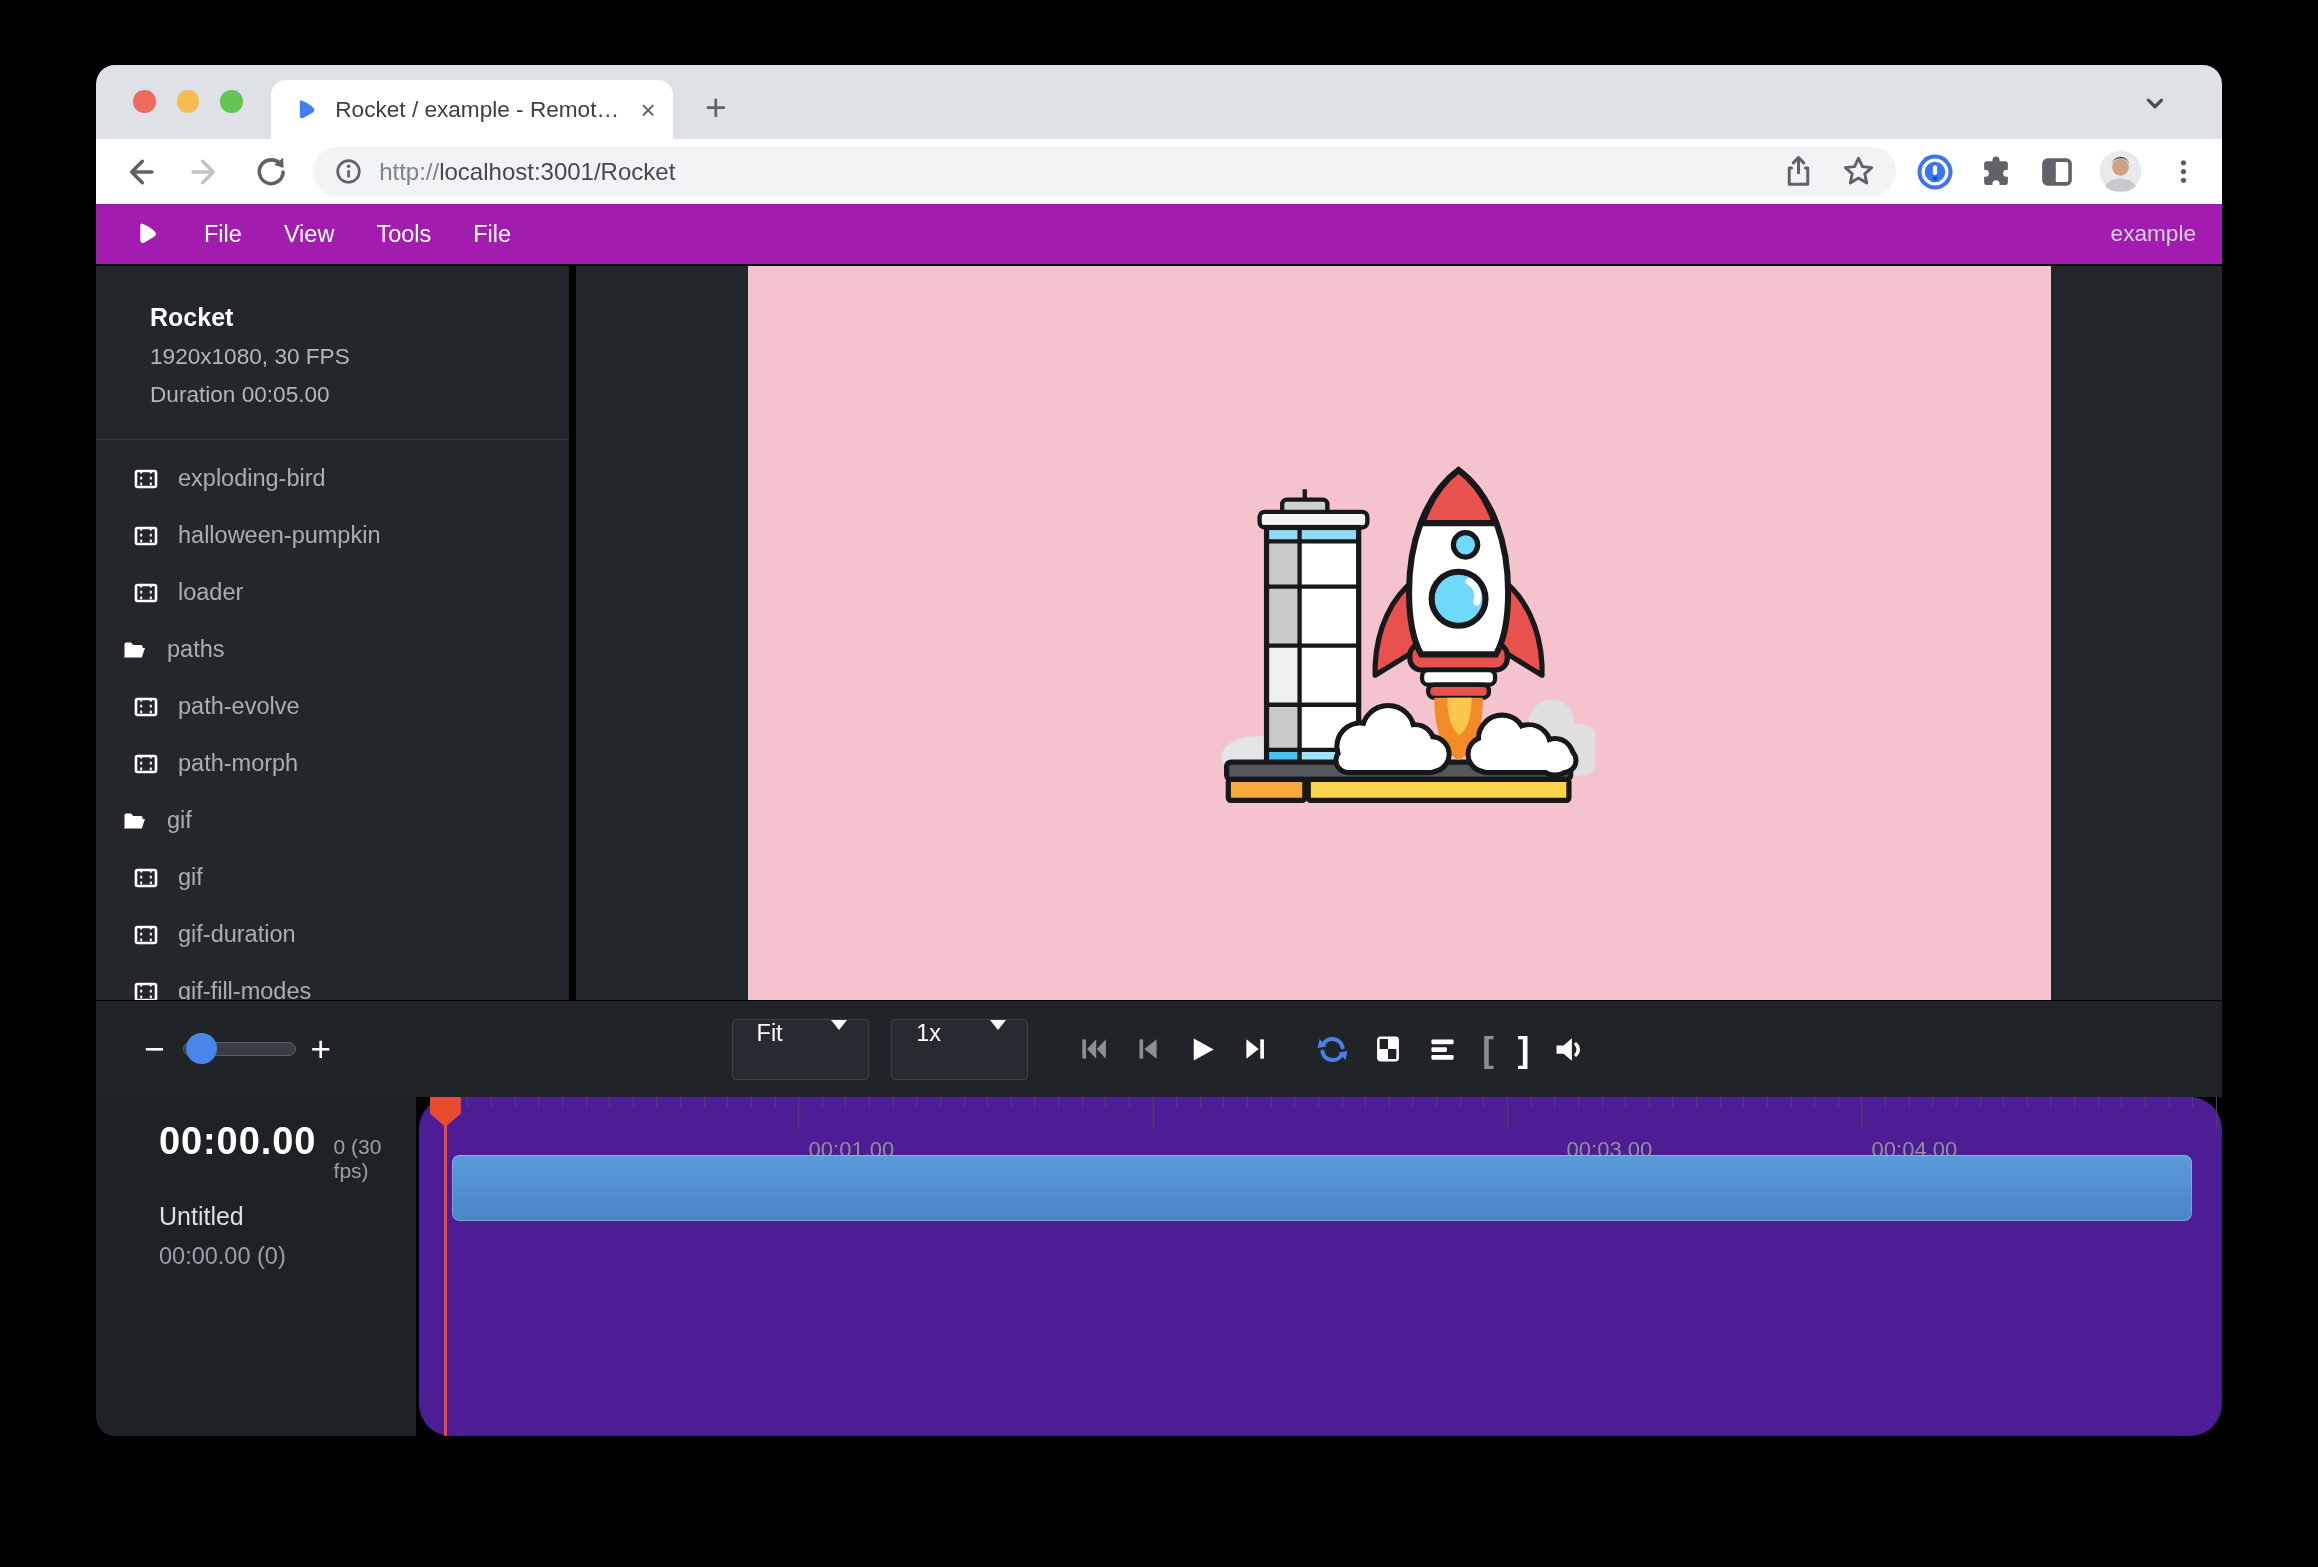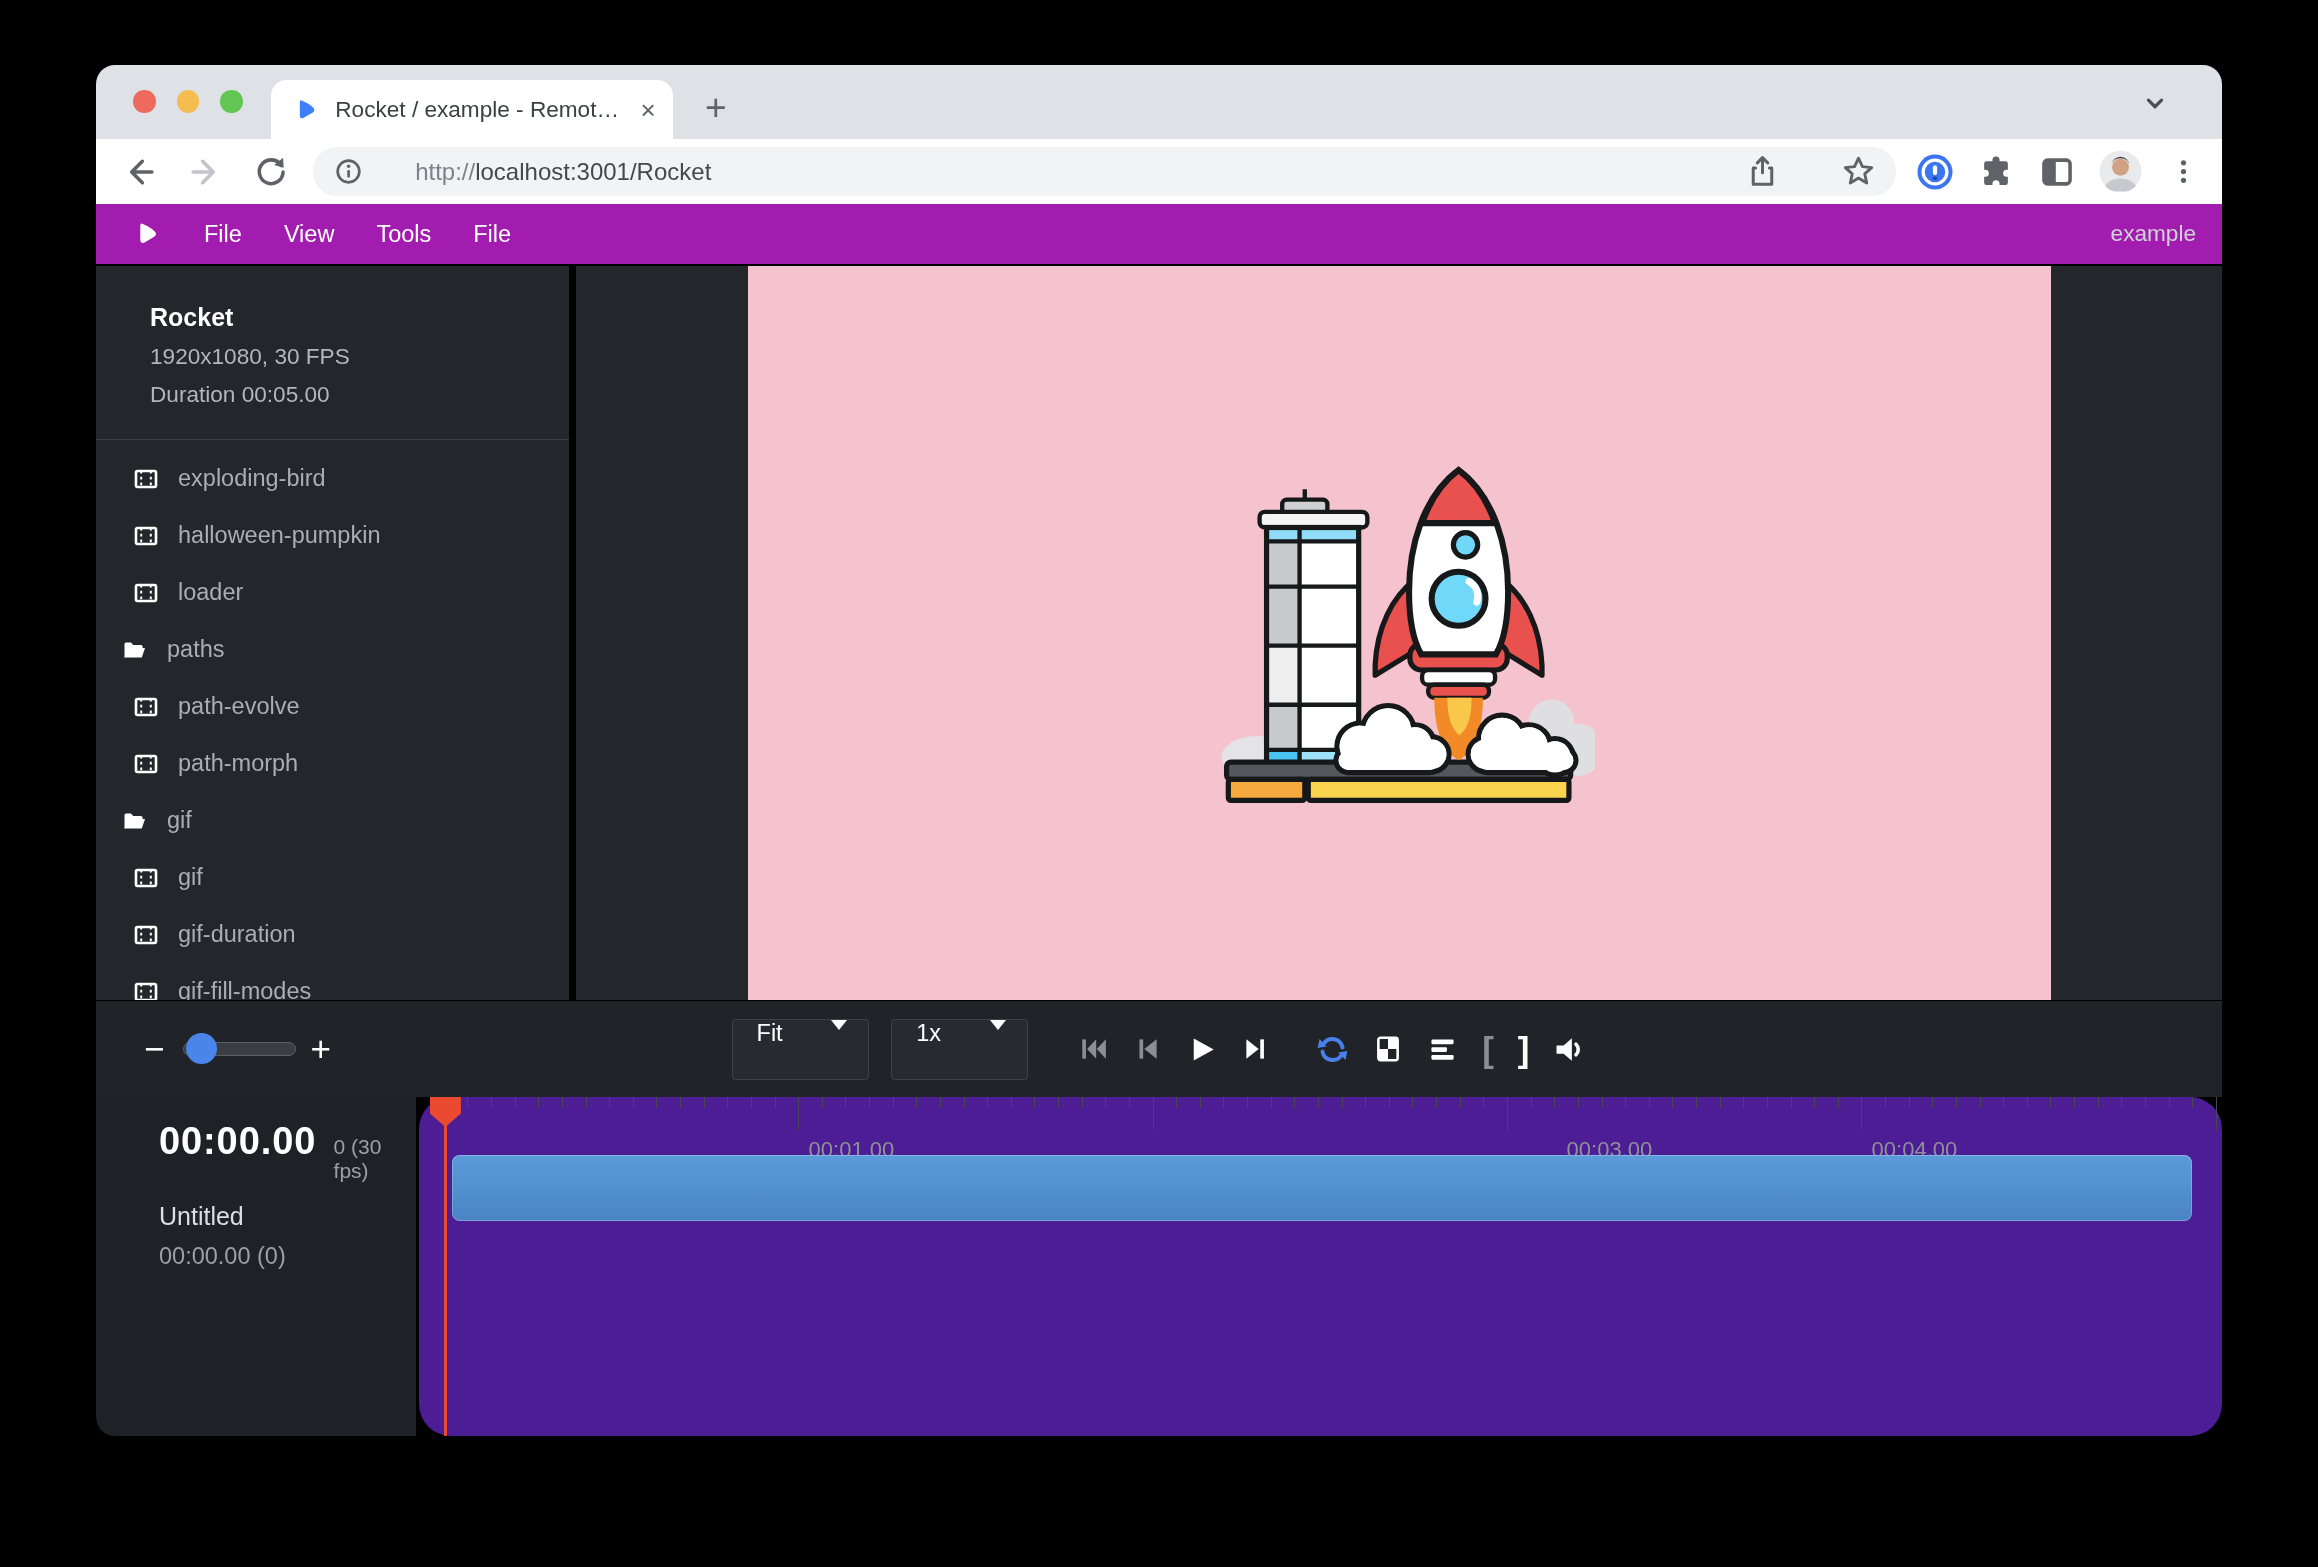--- a/index.html
+++ b/index.html
@@ -18,21 +18,21 @@
   .tab-title { font-size:22.6px; color:#3c4043; white-space:nowrap; overflow:hidden;
                text-overflow:ellipsis; width:287px; margin-left:15.7px; }
   .tab-close { margin-left:auto; font-size:26px; color:#5f6368; line-height:1; }
   .newtab { position:absolute; left:609px; top:24px; font-size:37px; color:#5f6368; font-weight:300; line-height:37px;}
   .strip-chevron { position:absolute; right:52px; top:22.6px; }
 
   
   .urlrow { height:65px; background:#fff; display:flex; align-items:center; position:relative; }
   .navic { margin-left:24px; width:42px; display:flex; justify-content:center; }
   .pill { margin-left:22.6px; height:49px; width:1626px; background:#f1f3f4; border-radius:24px;
-          display:flex; align-items:center; padding:0 19px;gap:36px; }
+          display:flex; align-items:center; padding:0 19px; }
   .urltext { font-size:24px; color:#45484d; margin-left:14px; flex:1; }
   .urltext .scheme { color:#7d838a; }
   .rightics { display:flex; align-items:center; gap:22.6px; margin-left:19px; margin-right:21px; }
 
   
   .menubar { height:62px; background:#a21caf; border-bottom:2.6px solid #000;
              display:flex; align-items:center; padding-left:38px; }
   .menu-item { color:#fff; font-size:23.5px; margin-left:42px; }
   .menubar .spacer { flex:1; }
   .menubar .right { color:#cfd3d7; font-size:22.6px; margin-right:26px; }

